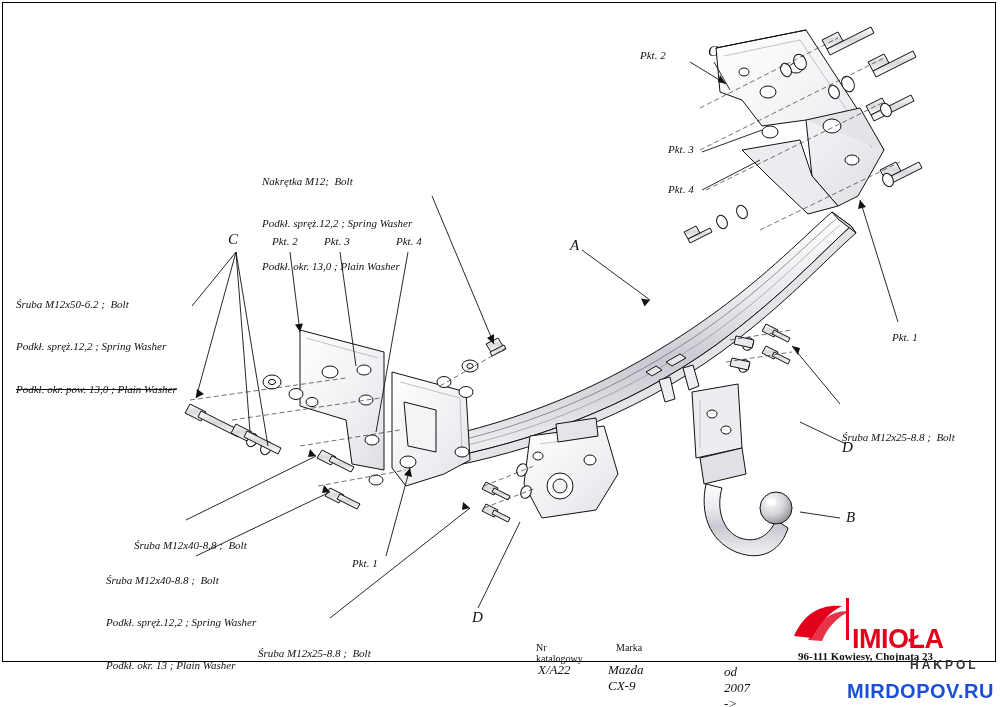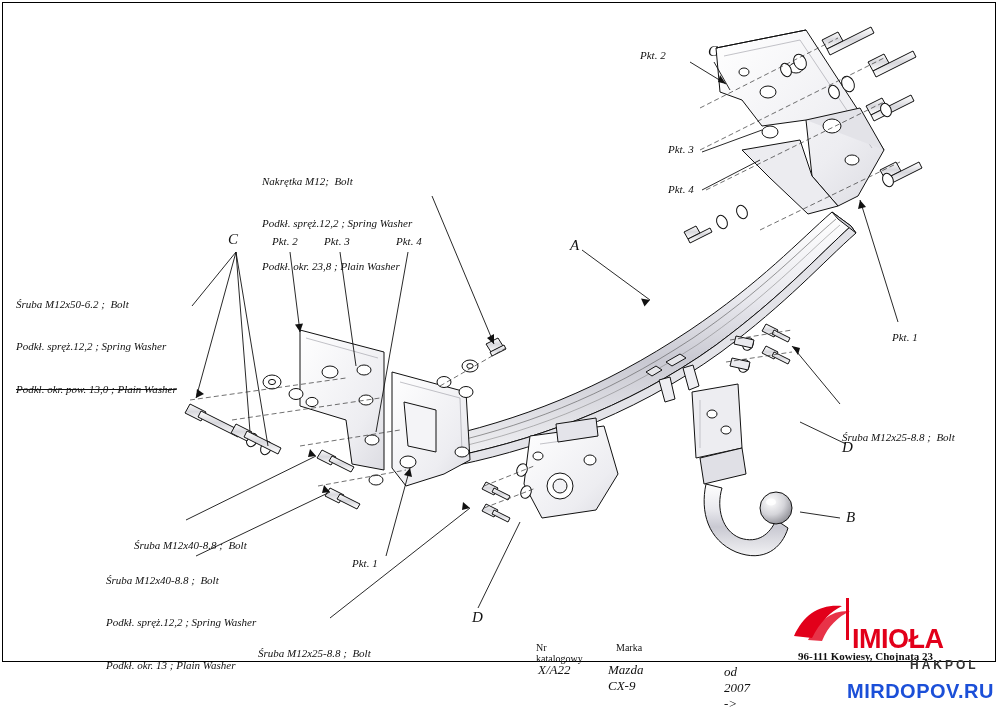--- a/index.html
+++ b/index.html
@@ -367,21 +367,21 @@
 
         <path d="M192,306 L236,252"></path>
       </g>
 
     </g>
   </svg>
 
   <div class="lbl" style="left:262px;top:146px;">
     <div>Nakrętka M12;  Bolt</div>
     <div>Podkł. spręż.12,2 ; Spring Washer</div>
-    <div>Podkł. okr. 23,8 ; Plain Washer</div>
+    <div>Podkł. okr. 13,0 ; Plain Washer</div>
   </div>
 
   <div class="lbl" style="left:16px;top:269px;">
     <div>Śruba M12x50-6.2 ;  Bolt</div>
     <div>Podkł. spręż.12,2 ; Spring Washer</div>
     <div class="strike">Podkł. okr. pow. 13,0 ; Plain Washer</div>
   </div>
 
   <div class="lbl" style="left:134px;top:510px;">
     <div>Śruba M12x40-8.8 ;  Bolt</div>

